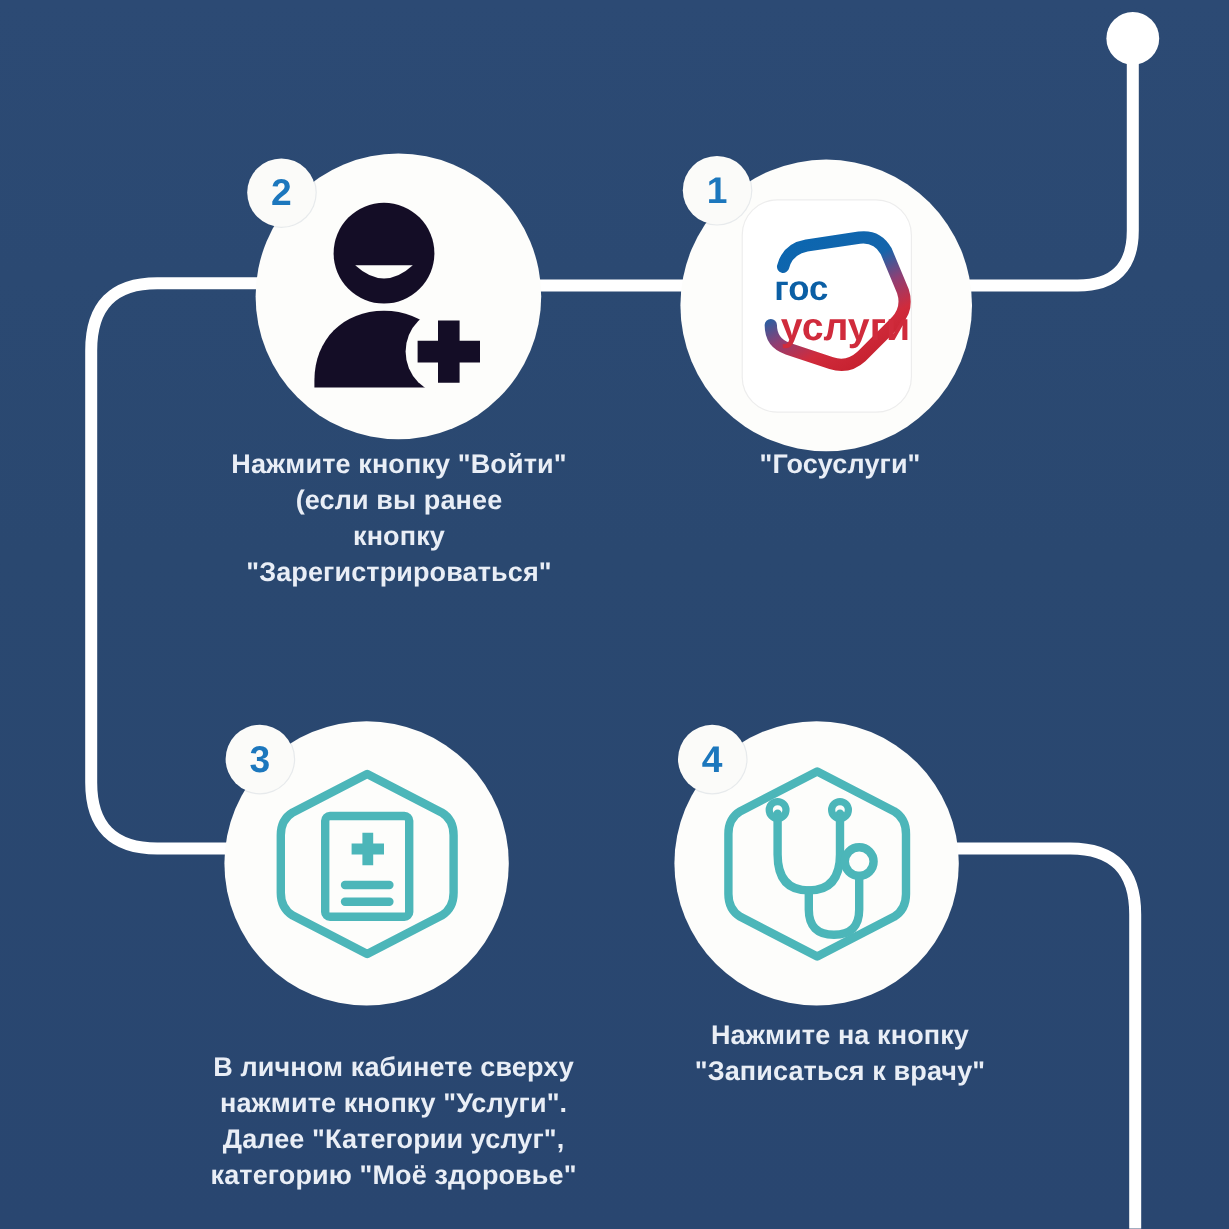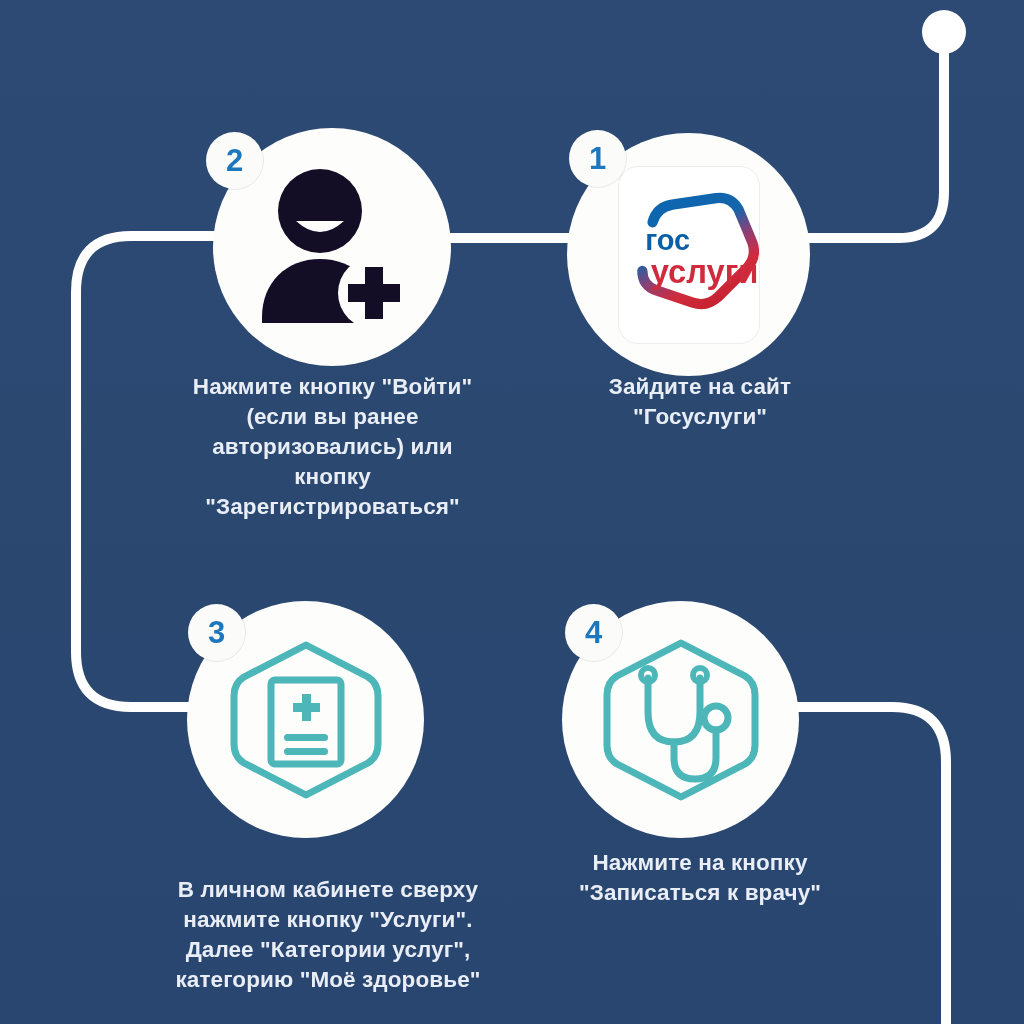--- a/index.html
+++ b/index.html
@@ -68,21 +68,21 @@
 
   .badge-1 { left: 569px; top: 130px; }
   .badge-2 { left: 206px; top: 132px; }
   .badge-3 { left: 188px; top: 604px; }
   .badge-4 { left: 565px; top: 604px; }
 
   
   .gos-tile {
     width: 142px;
     height: 178px;
-    border-radius: 20px;
+    border-radius: 30px;
     background: #ffffff;
     border: 1px solid #ededed;
     display: flex;
     align-items: center;
     justify-content: center;
     position: relative;
   }
   .gos-tile svg { display: block; }
 
   
@@ -150,21 +150,20 @@
                  L 40 113
                  Q 25 108 25 92" fill="none" stroke="url(#gosGrad)" stroke-width="11" stroke-linecap="round" stroke-linejoin="round"></path>
         <text x="28" y="70" font-family="Liberation Sans, sans-serif" font-size="31" font-weight="bold" fill="#0b5fa5">гос</text>
         <text x="34" y="105" font-family="Liberation Sans, sans-serif" font-size="35" font-weight="bold" fill="#d02b3c">услуги</text>
       </svg>
     </div>
   </div>
   <div class="step-badge badge-1">1</div>
 
   <div class="caption caption-1">
-    <span class="line">Зайдите на сайт</span>
     <span class="line">"Госуслуги"</span>
   </div>
 
   <div class="step-circle circle-2">
     <div class="icon-adduser">
       <svg width="168" height="160" viewBox="0 0 168 160" aria-hidden="true">
 
         <circle cx="72" cy="44" r="42" fill="#140d26"></circle>
 
         <path d="M 48 54 Q 72 76 96 54 Z" fill="#fdfdfb"></path>
@@ -181,21 +180,20 @@
                  L 135 135 L 135 152 L 117 152 L 117 135 L 100 135
                  L 100 117 L 117 117 Z" fill="#140d26"></path>
       </svg>
     </div>
   </div>
   <div class="step-badge badge-2">2</div>
 
   <div class="caption caption-2">
     <span class="line">Нажмите кнопку "Войти"</span>
     <span class="line">(если вы ранее</span>
-    <span class="line">авторизовались) или</span>
     <span class="line">кнопку</span>
     <span class="line">"Зарегистрироваться"</span>
   </div>
 
   <div class="step-circle circle-3">
     <div class="icon-hex">
       <svg width="168" height="168" viewBox="0 0 168 168" aria-hidden="true">
 
         <path d="M 84 9
                  L 146 41

